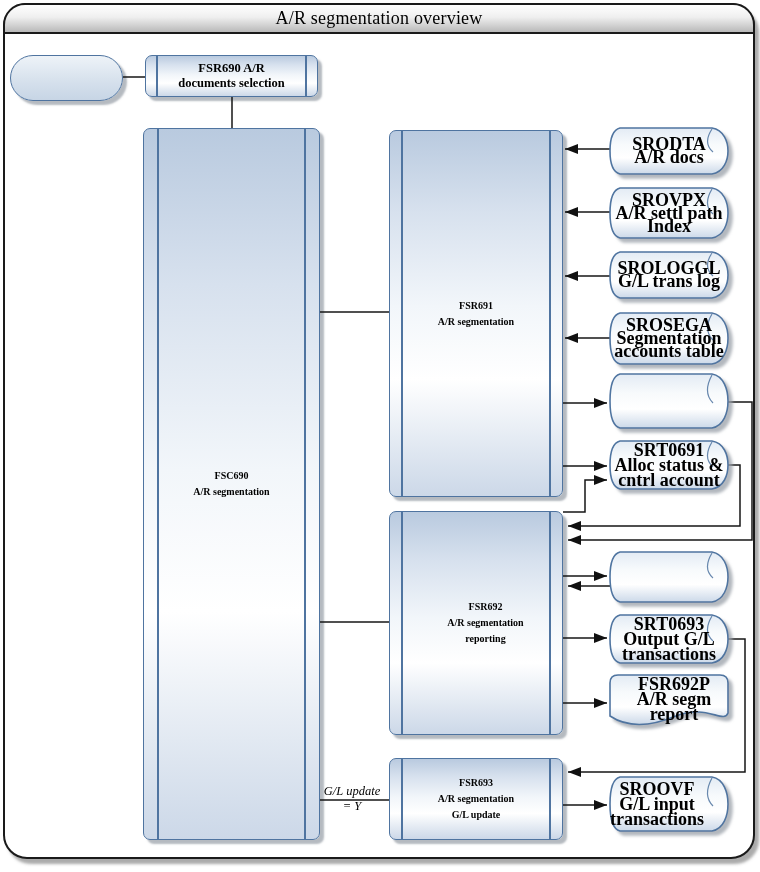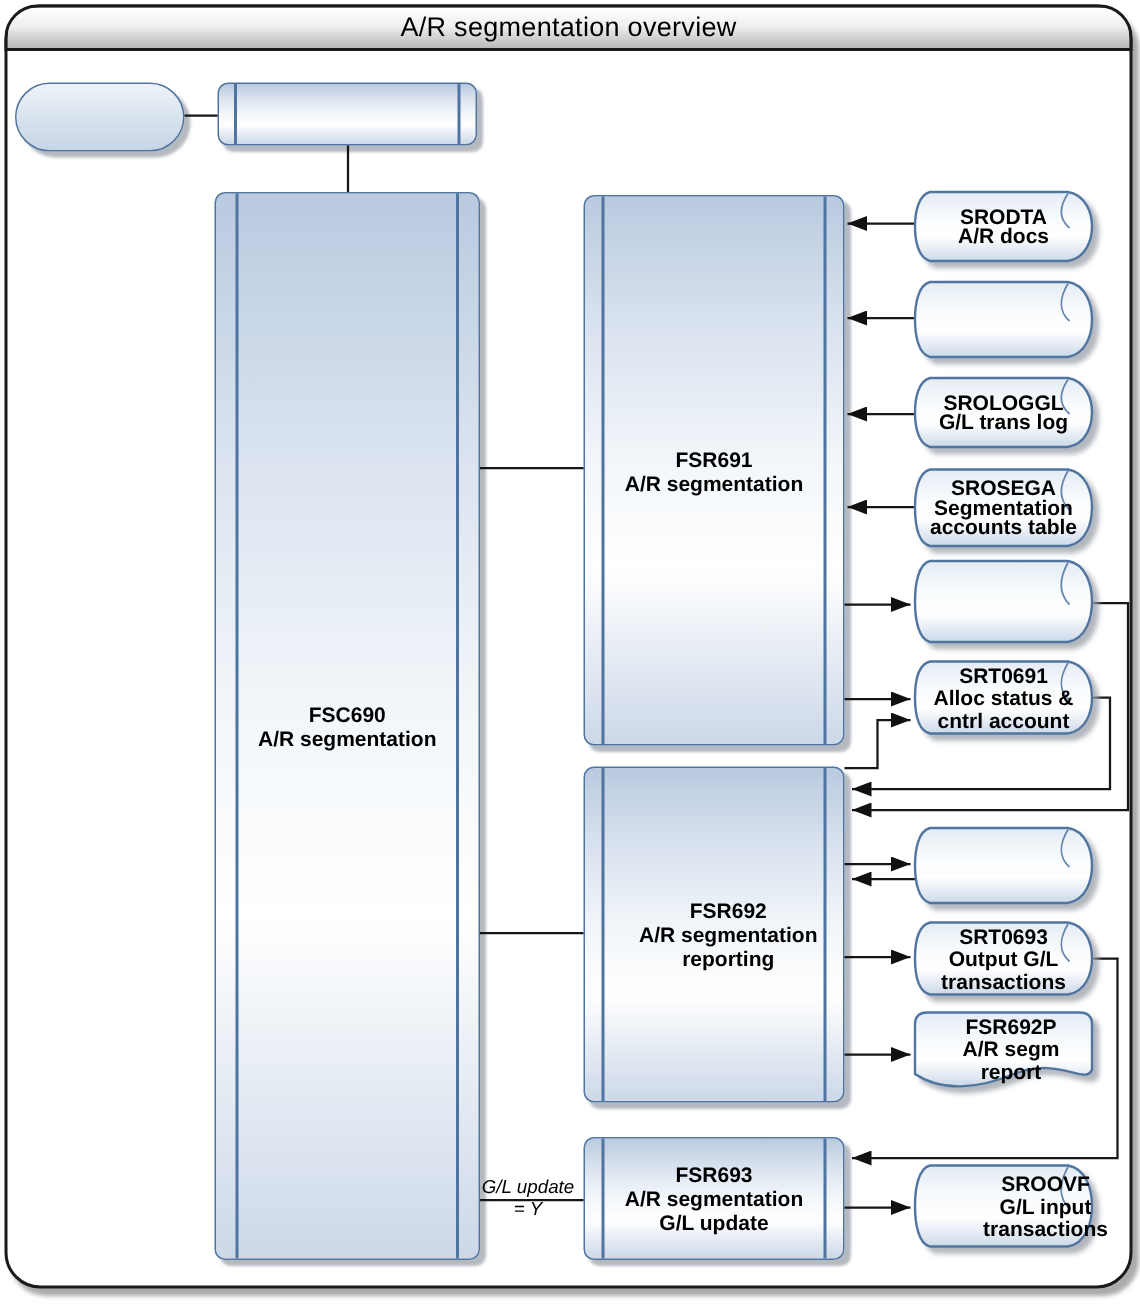--- a/index.html
+++ b/index.html
@@ -1,36 +1,36 @@
 <!DOCTYPE html>
 <html><head>
 <meta charset="utf-8">
 <style>
   html,body{margin:0;padding:0;background:#ffffff;width:760px;height:872px;overflow:hidden;}
-  #stage{position:relative;width:760px;height:872px;font-family:Liberation Sans, sans-serif;}
+  #stage{position:relative;width:760px;height:872px;font-family:Liberation Serif, serif;}
   #frame{position:absolute;left:3px;top:3px;width:752px;height:856px;background:#ffffff;
          border:2px solid #1a1a1a;border-radius:24px;box-sizing:border-box;
          box-shadow:4px 5px 3px rgba(150,150,150,0.8);}
   #titlebar{position:absolute;left:3px;top:3px;width:752px;height:31px;box-sizing:border-box;
             border:2px solid #1a1a1a;border-radius:22px 22px 0 0;
             background:linear-gradient(180deg,#ffffff 0%,#efefef 45%,#b9b9b9 100%);
             display:flex;align-items:center;justify-content:center;
             font-size:18px;color:#000;letter-spacing:0.2px;}
   .pbox{position:absolute;box-sizing:border-box;border:1.6px solid #4f74a0;border-radius:7px;
         background:linear-gradient(180deg,#b9cadf 0%,#d7e1ee 22%,#f2f6fa 48%,#ffffff 68%,#e2e9f2 86%,#ccd8e8 100%);
         box-shadow:4px 4px 2px rgba(150,156,165,0.7);}
   .vbar{position:absolute;top:0;bottom:0;width:1.6px;background:#4f74a0;}
   .stadium{position:absolute;box-sizing:border-box;border:1.6px solid #4f74a0;border-radius:23px;
         background:linear-gradient(180deg,#eef3f8 0%,#d5e0ec 60%,#c7d5e5 100%);
         box-shadow:4px 4px 2px rgba(150,156,165,0.7);}
   svg#wires{position:absolute;left:0;top:0;z-index:3;}
   .nlabel{position:absolute;z-index:4;display:flex;flex-direction:column;align-items:center;
           justify-content:center;text-align:center;font-weight:bold;color:#000;
-          font-size:14px;line-height:16px;}
-  .cyl-label{font-size:14px;line-height:13px;}
+          font-size:10px;line-height:16px;}
+  .cyl-label{font-size:18px;line-height:13px;}
   #gl-label{position:absolute;z-index:4;left:316px;top:784px;width:72px;text-align:center;
             font-style:italic;font-size:12.5px;line-height:14.5px;color:#000;}
   .lyr1{z-index:1;}
 </style>
 </head>
 <body>
 
 <div id="stage">
   <div id="frame"></div>
   <div id="titlebar">
@@ -122,20 +122,24 @@
       <path d="M712 253 C706 262,706 270,713 276"></path>
       <path d="M712 314 C706 324,706 333,713 340"></path>
       <path d="M712 375 C706 386,706 396,713 403"></path>
       <path d="M712 442 C706 452,706 461,713 467"></path>
       <path d="M712 553 C706 563,706 572,713 578"></path>
       <path d="M712 616 C706 626,706 635,713 641"></path>
       <path d="M712 778 C706 789,706 799,713 806"></path>
     </g>
   </svg>
 
+  <div class="nlabel" style="left:147px;top:57px;width:169px;height:38px;font-size:12.5px;line-height:15px">
+    <span>FSR690 A/R</span>
+    <span>documents selection</span>
+  </div>
 
   <div class="nlabel" style="left:145px;top:130px;width:173px;height:708px">
     <span>FSC690</span>
     <span>A/R segmentation</span>
   </div>
 
   <div class="nlabel" style="left:391px;top:132px;width:170px;height:363px">
     <span>FSR691</span>
     <span>A/R segmentation</span>
   </div>
@@ -150,20 +154,25 @@
     <span>FSR693</span>
     <span>A/R segmentation</span>
     <span>G/L update</span>
   </div>
 
   <div class="nlabel cyl-label" style="left:612px;top:130px;width:114px;height:42px">
     <span>SRODTA</span>
     <span>A/R docs</span>
   </div>
 
+  <div class="nlabel cyl-label" style="left:612px;top:189px;width:114px;height:48px">
+    <span>SROVPX</span>
+    <span>A/R settl path</span>
+    <span>Index</span>
+  </div>
 
   <div class="nlabel cyl-label" style="left:612px;top:254px;width:114px;height:42px">
     <span>SROLOGGL</span>
     <span>G/L trans log</span>
   </div>
 
   <div class="nlabel cyl-label" style="left:612px;top:314px;width:114px;height:48px">
     <span>SROSEGA</span>
     <span>Segmentation</span>
     <span>accounts table</span>
@@ -182,21 +191,21 @@
     <span>Output G/L</span>
     <span>transactions</span>
   </div>
 
   <div class="nlabel cyl-label" style="left:612px;top:676px;width:124px;height:46px;line-height:15px">
     <span>FSR692P</span>
     <span>A/R segm</span>
     <span>report</span>
   </div>
 
-  <div class="nlabel cyl-label" style="left:640px;top:778px;width:114px;height:52px;line-height:15px">
+  <div class="nlabel cyl-label" style="left:600px;top:778px;width:114px;height:52px;line-height:15px">
     <span>SROOVF</span>
     <span>G/L input</span>
     <span>transactions</span>
   </div>
 
   <div id="gl-label">
     <div>G/L update</div>
     <div>= Y</div>
   </div>
 </div>

